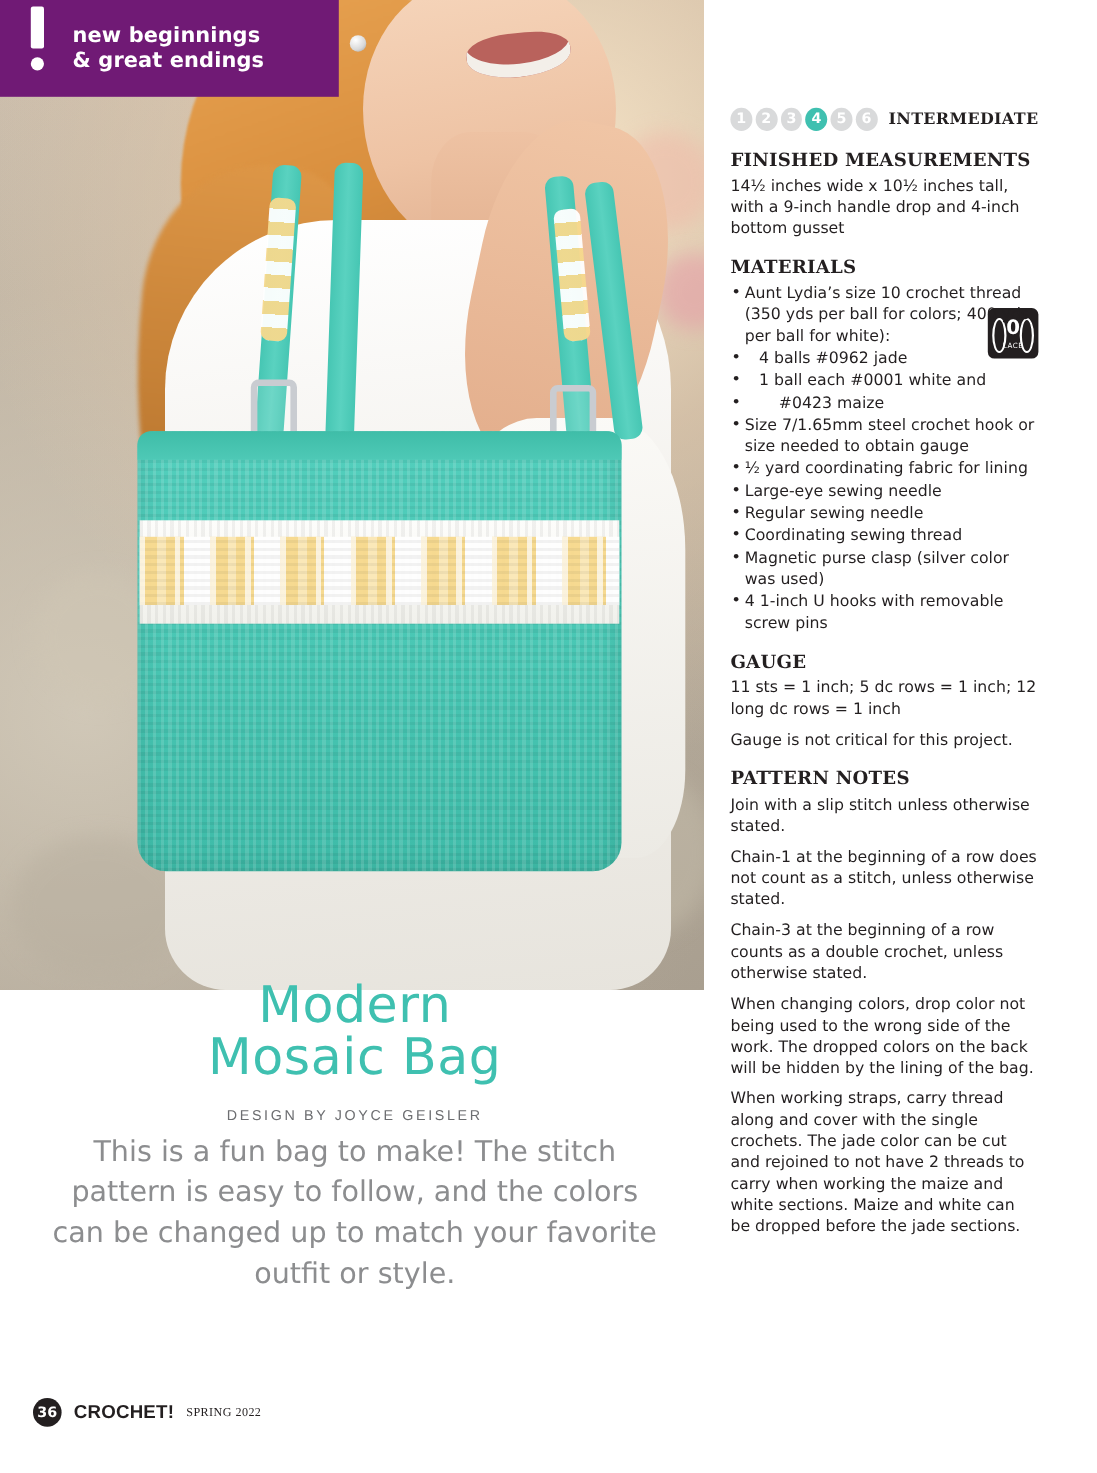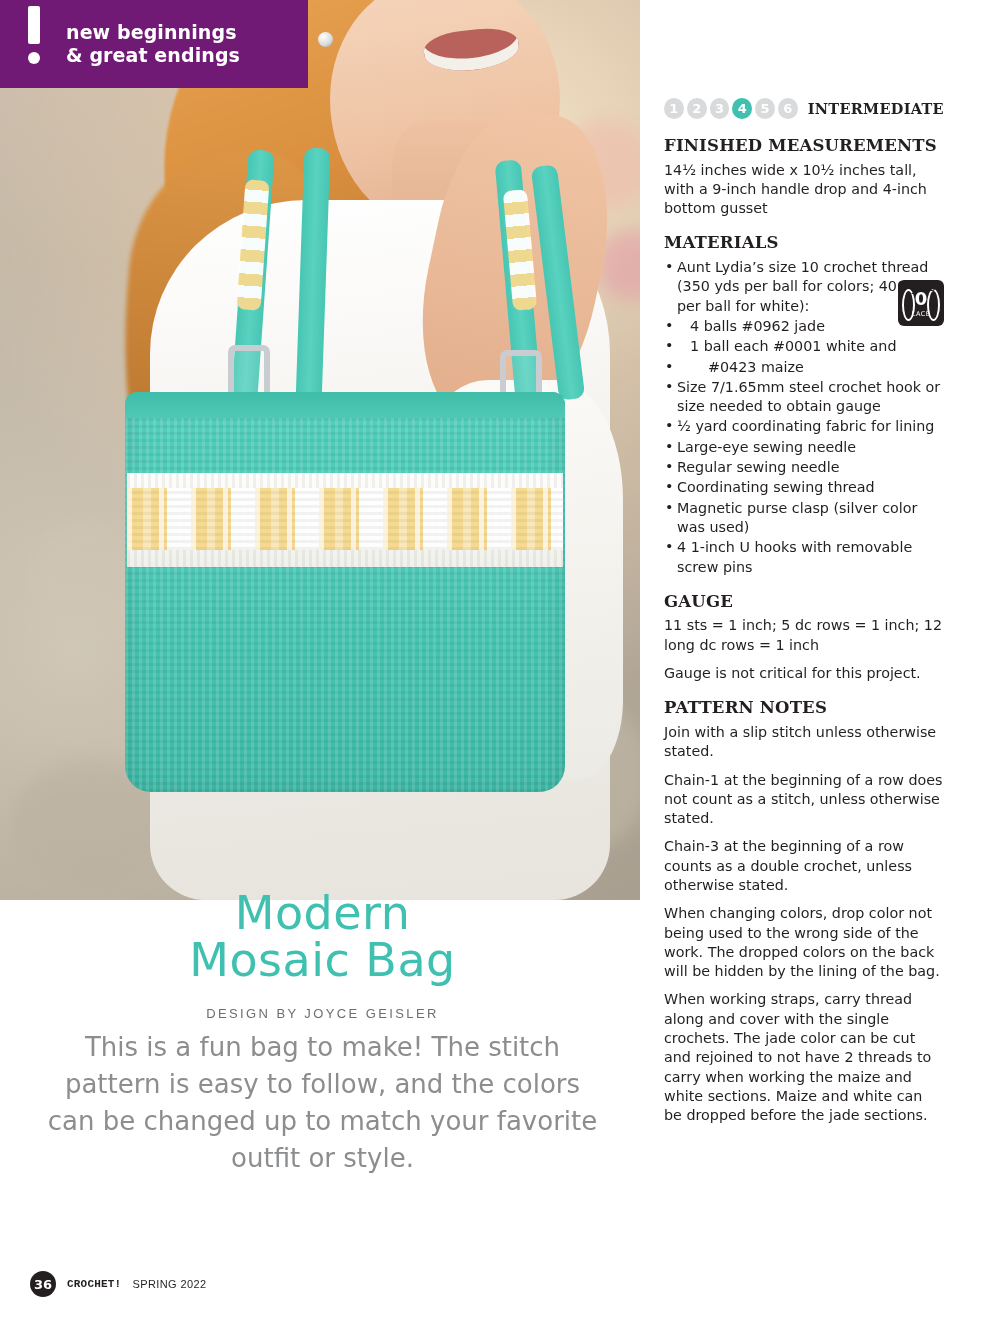--- a/index.html
+++ b/index.html
@@ -369,27 +369,27 @@
     width: 26px; height: 26px;
     border-radius: 50%;
     background: #231f20;
     color: #ffffff;
     font-family: "DejaVu Sans", sans-serif;
     font-size: 13px;
     font-weight: 700;
     display: flex; align-items: center; justify-content: center;
   }
   .foot-brand {
-    font-family: Liberation Mono, monospace;
-    font-weight: 700;
-    font-size: 11px;
+    font-family: Liberation Sans, sans-serif;
+    font-weight: 700;
+    font-size: 17px;
     letter-spacing: .2px;
   }
   .foot-issue {
-    font-family: Liberation Sans, sans-serif;
+    font-family: Liberation Serif, serif;
     font-size: 11px;
     letter-spacing: .4px;
   }
 </style>
 </head>
 <body>
 
 <div class="photo">
   <div class="photo-bg"></div>
   <div class="bokeh" style="left:560px;top:120px;width:90px;height:90px;background:#f0b9a8;"></div>

